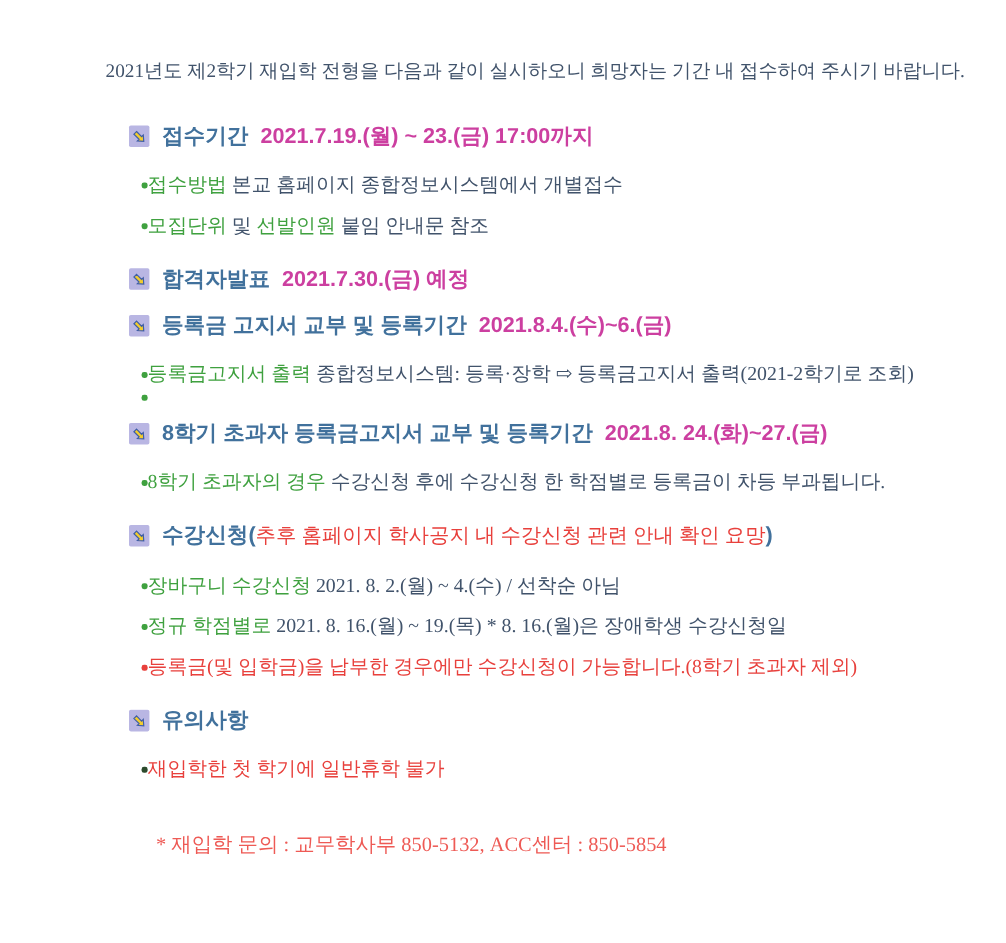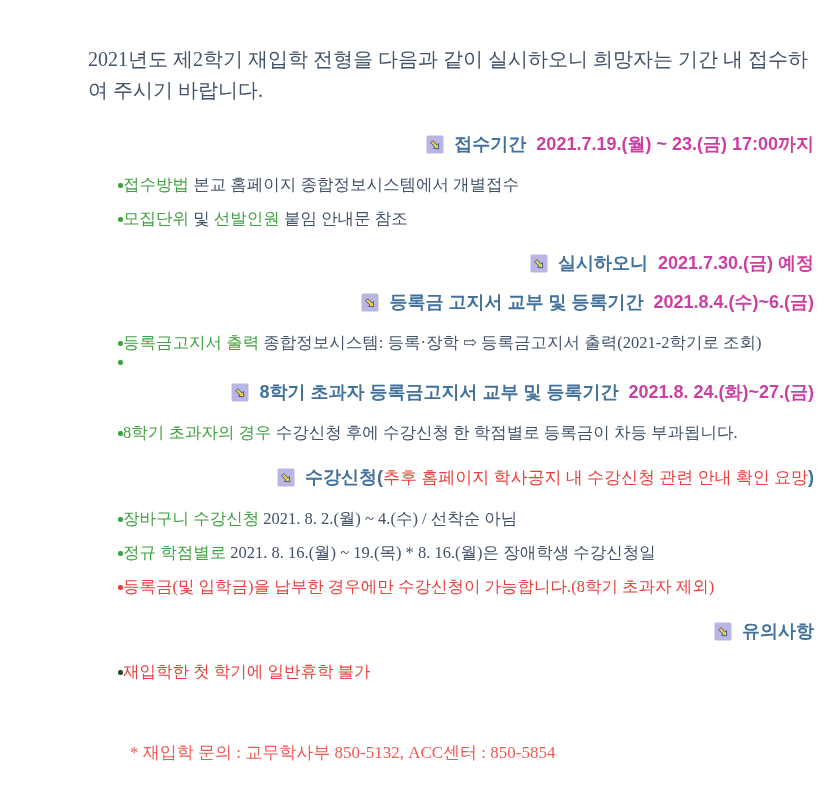--- a/index.html
+++ b/index.html
@@ -6,46 +6,46 @@
     --body-text:#41536b; --heading:#41719c; --date:#cc3fa0; --green:#3fa13f;
     --red:#e8403c; --footer-red:#ee5a55; --icon-bg:#b9b6e3; --icon-arrow:#f2cc2e;
     --icon-arrow-outline:#3f5ea8; --page-bg:#ffffff;
   }
   html,body{margin:0;padding:0;}
   body{
     width:838px;height:786px;background:var(--page-bg);overflow:hidden;
     font-family:"Liberation Serif","DejaVu Serif",serif;color:var(--body-text);
   }
   .doc{padding:44px 24px 0 88px;box-sizing:border-box;}
-  .intro{font-size:20px;line-height:31px;width:730px;margin:0 0 26px 0;}
+  .intro{font-size:16px;line-height:31px;width:730px;margin:0 0 26px 0;}
   .h-row{
     display:flex;align-items:center;gap:10px;
     font-family:"Liberation Sans","DejaVu Sans",sans-serif;
     font-weight:bold;font-size:18px;line-height:24px;
-    margin:15px 0 12px 19px;white-space:nowrap;justify-content:flex-end;
+    margin:15px 0 12px 19px;white-space:nowrap;
   }
   .h-title{color:var(--heading);}
   .h-date{color:var(--date);}
   .h-note{color:var(--red);font-weight:normal;font-family:"Liberation Serif","DejaVu Serif",serif;font-size:17px;}
   .h-paren{color:var(--heading);}
   .icon{width:18px;height:19px;flex:0 0 auto;display:inline-block;}
   .bullets{margin:0 0 10px 0;}
   .bullet{
     display:flex;align-items:baseline;gap:0;
     font-size:16.5px;line-height:34px;margin-left:30px;white-space:nowrap;
   }
   .mk{width:5px;height:5px;border-radius:2px;flex:0 0 auto;align-self:center;}
   .mk-green{background:var(--green);}
   .mk-red{background:var(--red);}
   .mk-dark{background:#2c4a2c;}
   .seg-green{color:var(--green);}
   .seg-body{color:var(--body-text);}
   .seg-red{color:var(--red);margin-top:28px;}
   .footer-note{
-    margin:52px 0 0 42px;color:var(--footer-red);font-size:17px;white-space:nowrap;
+    margin:34px 0 0 42px;color:var(--footer-red);font-size:17px;white-space:nowrap;
   }
 </style>
 </head>
 <body>
 
 <div class="doc">
 
   <p class="intro">2021년도 제2학기 재입학 전형을 다음과 같이 실시하오니 희망자는 기간 내 접수하여 주시기 바랍니다.</p>
 
   <div>
@@ -68,21 +68,21 @@
       </div>
     </div>
   </div>
 
   <div>
     <div class="h-row">
       <svg class="icon" viewBox="0 0 18 19">
         <rect x="0.5" y="0.5" width="17" height="18" rx="1.5" fill="#b9b6e3"></rect>
         <path d="M5.3 3.1 L9.5 7.4 L10.9 6.0 L11.3 11.3 L6.0 10.9 L7.4 9.5 L3.1 5.3 Z" transform="translate(1.5,2.5)" fill="#f2cc2e" stroke="#3f5ea8" stroke-width="1"></path>
       </svg>
-      <span class="h-title">실시하오니</span>
+      <span class="h-title">합격자발표</span>
       <span class="h-date">2021.7.30.(금) 예정</span>
     </div>
   </div>
 
   <div>
     <div class="h-row">
       <svg class="icon" viewBox="0 0 18 19">
         <rect x="0.5" y="0.5" width="17" height="18" rx="1.5" fill="#b9b6e3"></rect>
         <path d="M5.3 3.1 L9.5 7.4 L10.9 6.0 L11.3 11.3 L6.0 10.9 L7.4 9.5 L3.1 5.3 Z" transform="translate(1.5,2.5)" fill="#f2cc2e" stroke="#3f5ea8" stroke-width="1"></path>
       </svg>

